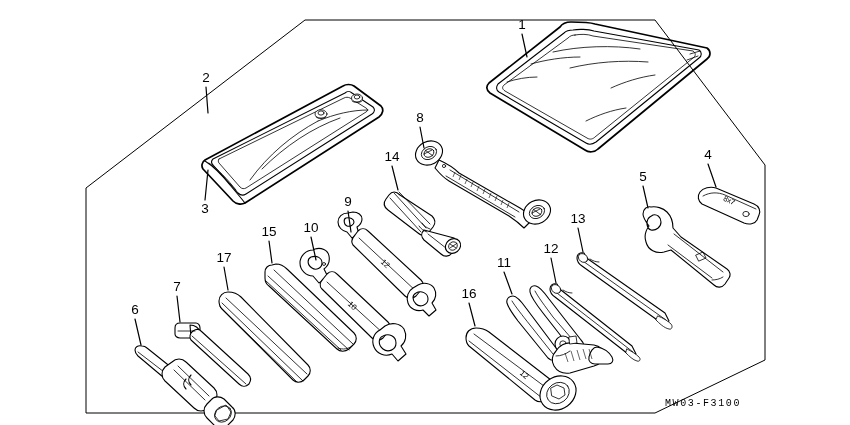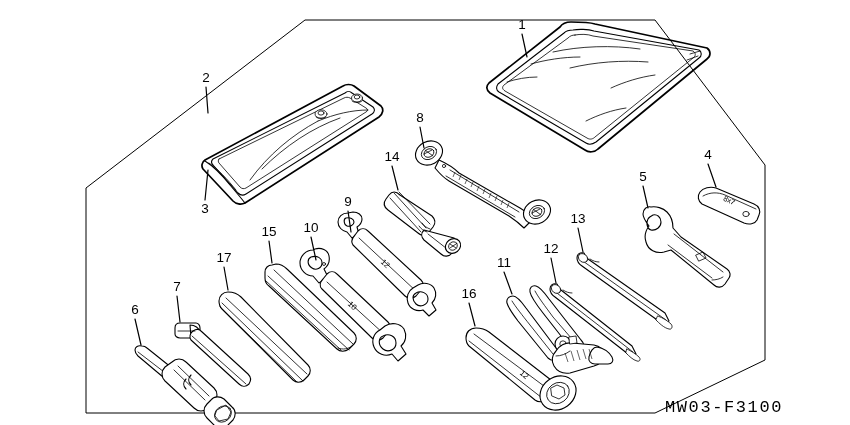--- a/index.html
+++ b/index.html
@@ -32,21 +32,21 @@
   .callout-txt {
     font-family: "Liberation Sans", sans-serif;
     font-size: 13.5px;
     fill: #000;
     text-anchor: middle;
     dominant-baseline: middle;
   }
   .partno {
     position: absolute;
     font-family: "Liberation Mono", monospace;
-    font-size: 17px;
+    font-size: 10px;
     letter-spacing: 1.6px;
     color: #000;
     white-space: nowrap;
   }
   .hatch { fill: none; stroke: #000; stroke-width: 0.6; }
 </style>
 </head>
 <body>
 
 <div id="sheet">

